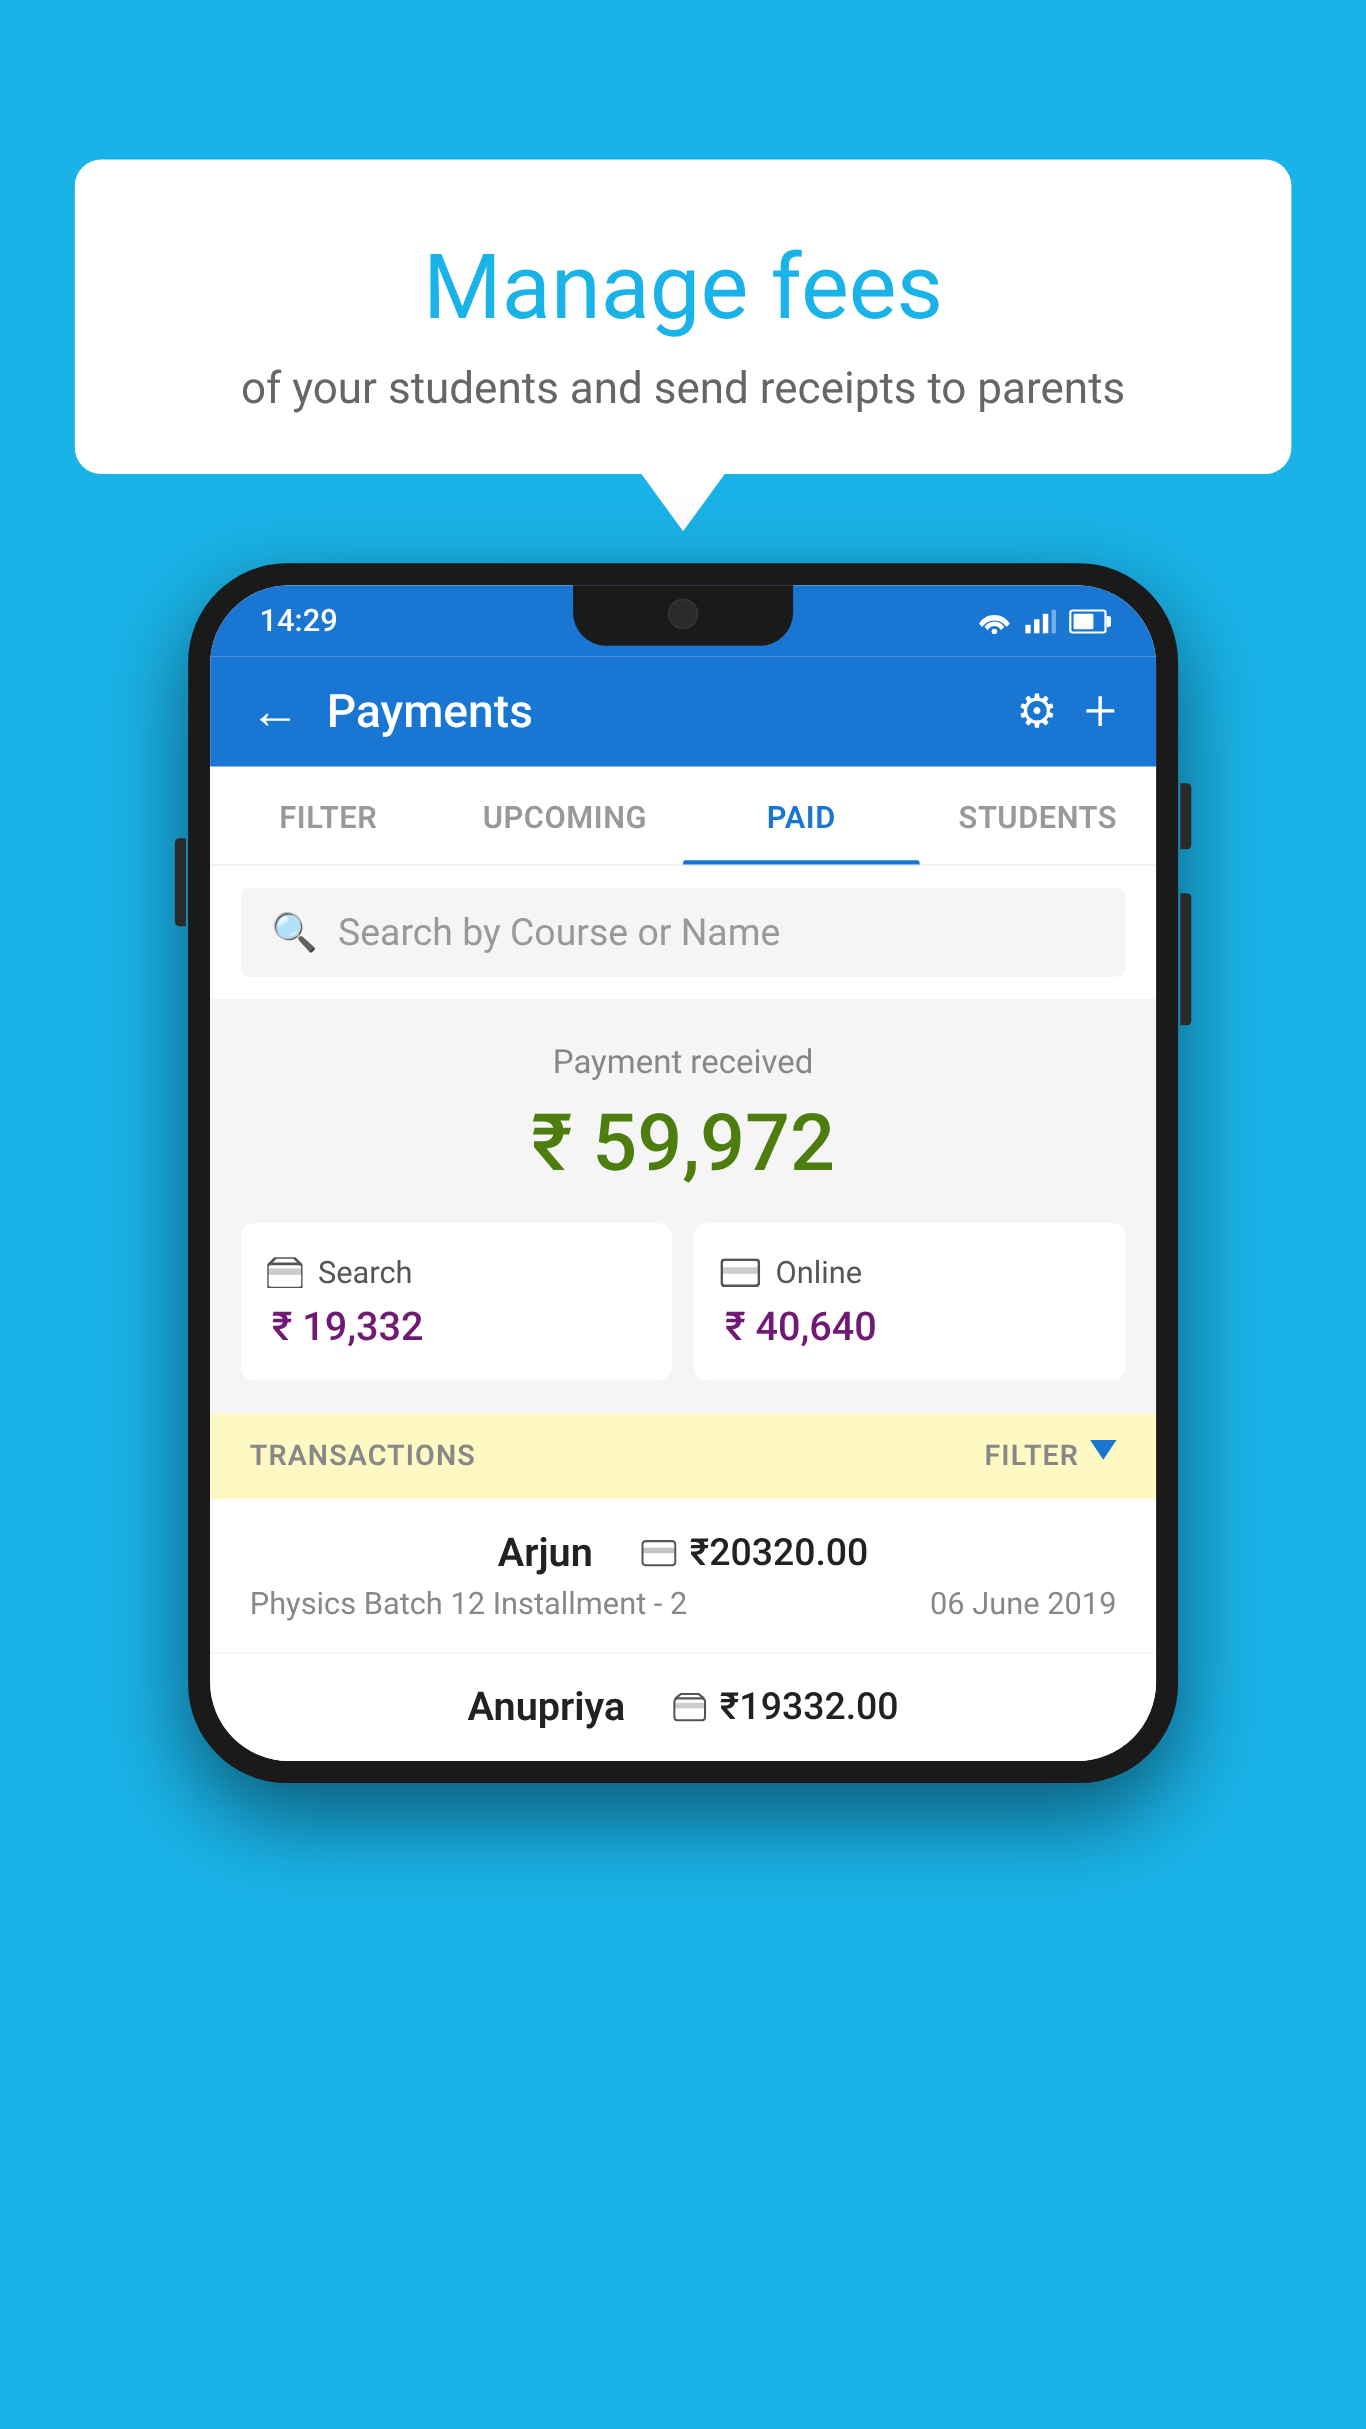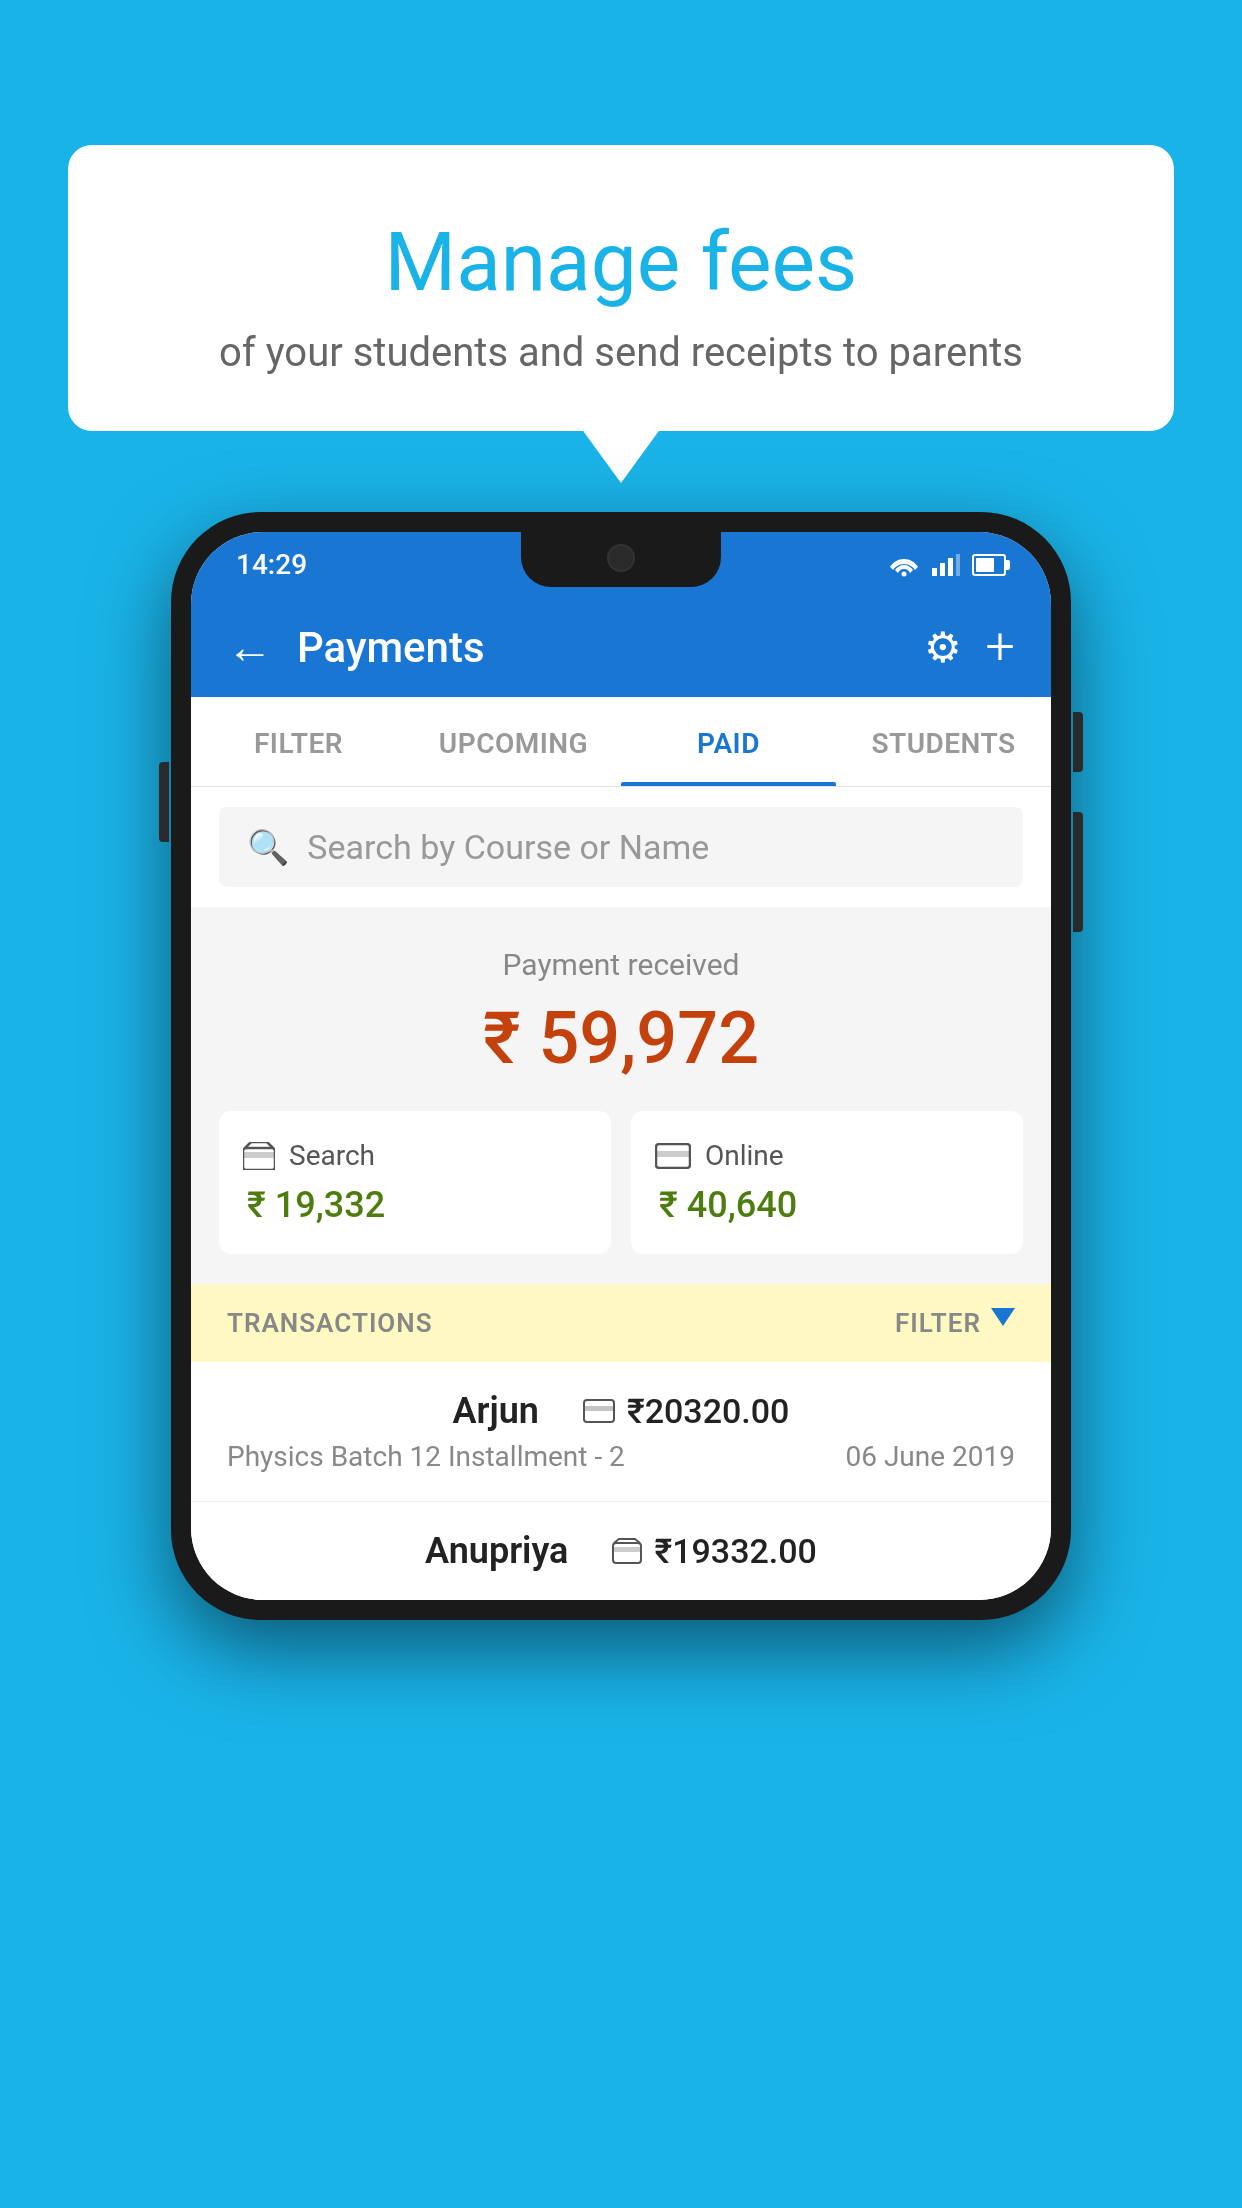--- a/index.html
+++ b/index.html
@@ -290,21 +290,21 @@
 
     .payment-received-label {
       color: #888;
       font-size: 30px;
       margin-bottom: 14px;
     }
 
     .payment-amount {
       font-size: 72px;
       font-weight: 500;
-      color: #c2410c;
+      color: #4d7c0f;
       margin-bottom: 30px;
     }
 
     .payment-cards {
       display: flex;
       gap: 20px;
     }
 
     .payment-card {
       flex: 1;
@@ -322,21 +322,21 @@
     }
 
     .card-label {
       font-size: 28px;
       color: #555;
     }
 
     .card-amount {
       font-size: 36px;
       font-weight: 500;
-      color: #4d7c0f;
+      color: #701a75;
       padding-left: 4px;
     }
 
     
     .transactions-header {
       background: #fef9c3;
       padding: 24px 36px;
       display: flex;
       align-items: center;
       justify-content: space-between;

